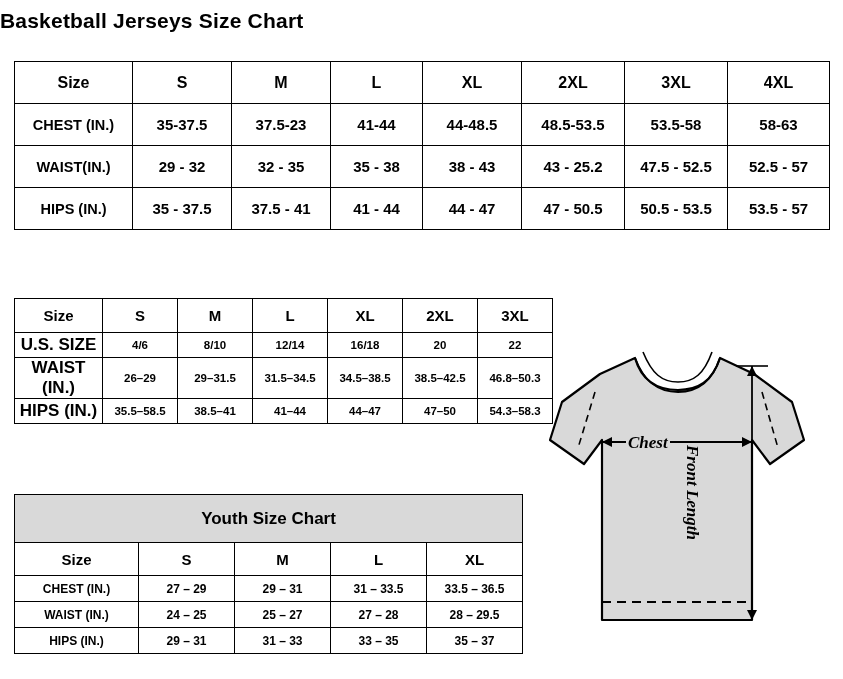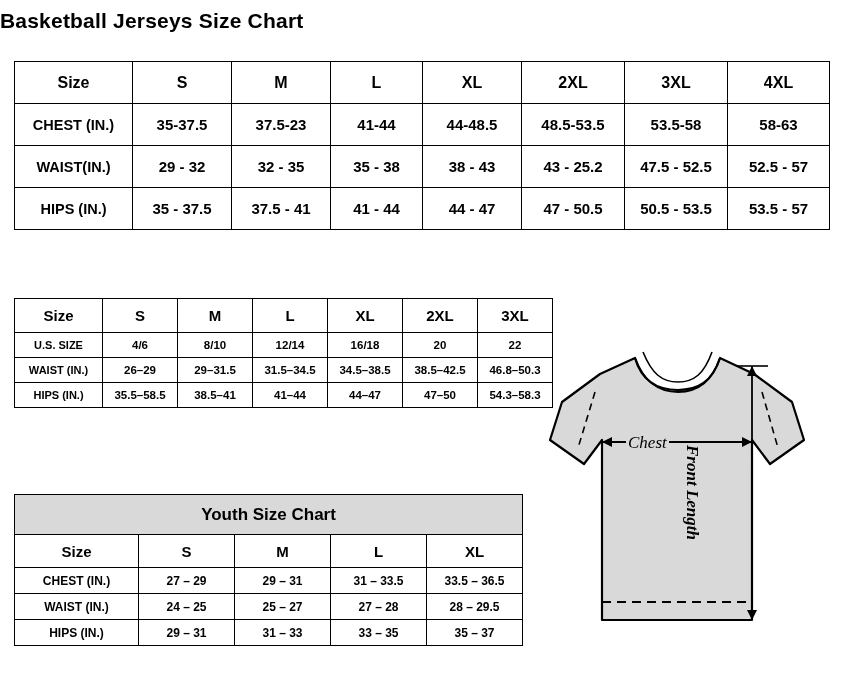--- a/index.html
+++ b/index.html
@@ -73,52 +73,52 @@
   #womens-wrap {
     position: absolute;
     left: 14px;
     top: 298px;
     width: 538px;
   }
   #womens-table { width: 538px; }
   #womens-table .caption-cell { height: 40px; font-size: 17px; }
   #womens-table .hdr-cell { height: 34px; font-size: 15px; }
   #womens-table td.body { height: 25px; }
-  #womens-table .rowlabel { font-size: 11px; margin-left: 22px; }
+  #womens-table .rowlabel { font-size: 17px; margin-left: 22px; }
   #womens-table .cell { font-size: 11.5px; }
 
   
   #youth-wrap {
     position: absolute;
     left: 14px;
     top: 494px;
     width: 508px;
   }
   #youth-table { width: 508px; }
-  #youth-table .caption-cell { height: 40px; font-size: 17px; }
+  #youth-table .caption-cell { height: 48px; font-size: 17px; }
   #youth-table .hdr-cell { height: 33px; font-size: 15px; }
   #youth-table td.body { height: 26px; }
   #youth-table .rowlabel { font-size: 12px; }
   #youth-table .cell { font-size: 12px; }
 
   
   #shirt-wrap {
     position: absolute;
     left: 540px;
     top: 330px;
     width: 300px;
     height: 340px;
   }
   #shirt-svg { display: block; }
   .lbl-chest {
     position: absolute;
     left: 86px;
     top: 103px;
     font-size: 17px;
-    font-weight: normal;
+    font-weight: bold;
     font-style: italic;
     color: #000;
     font-family: "Liberation Serif", serif;
     background: #d9d9d9;
     padding: 0 2px;
   }
   .lbl-front {
     position: absolute;
     left: 162px;
     top: 115px;

